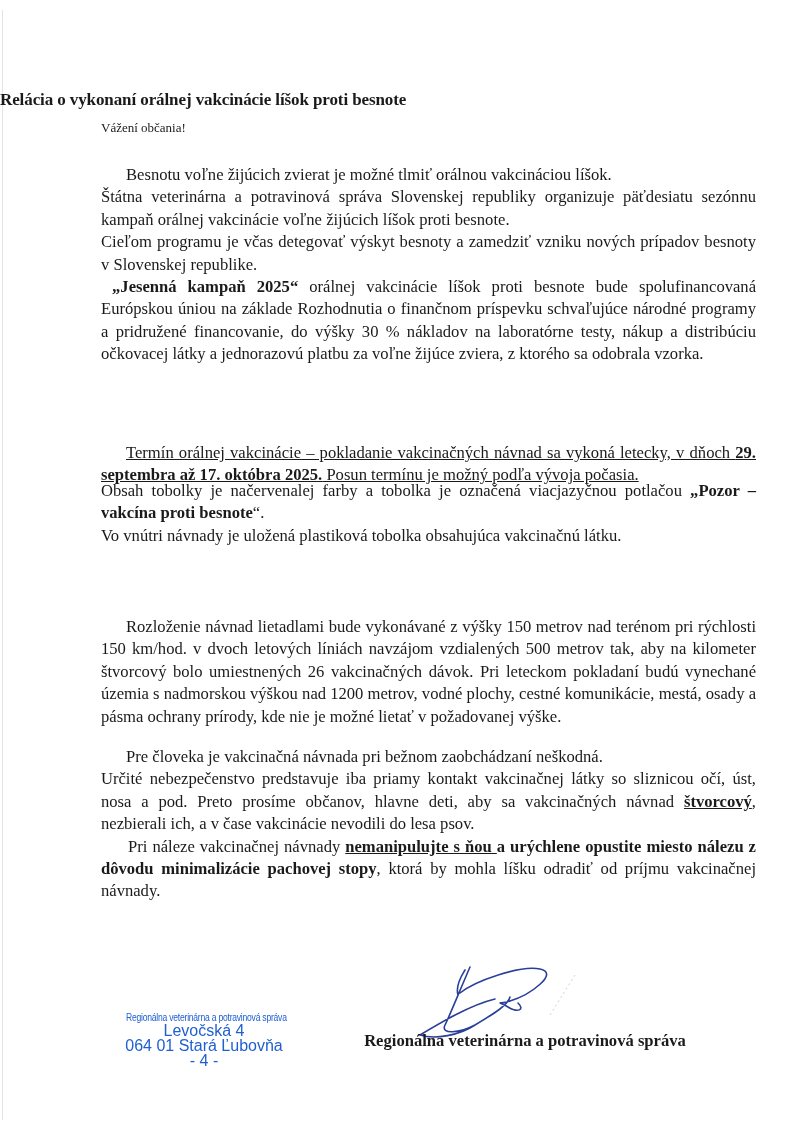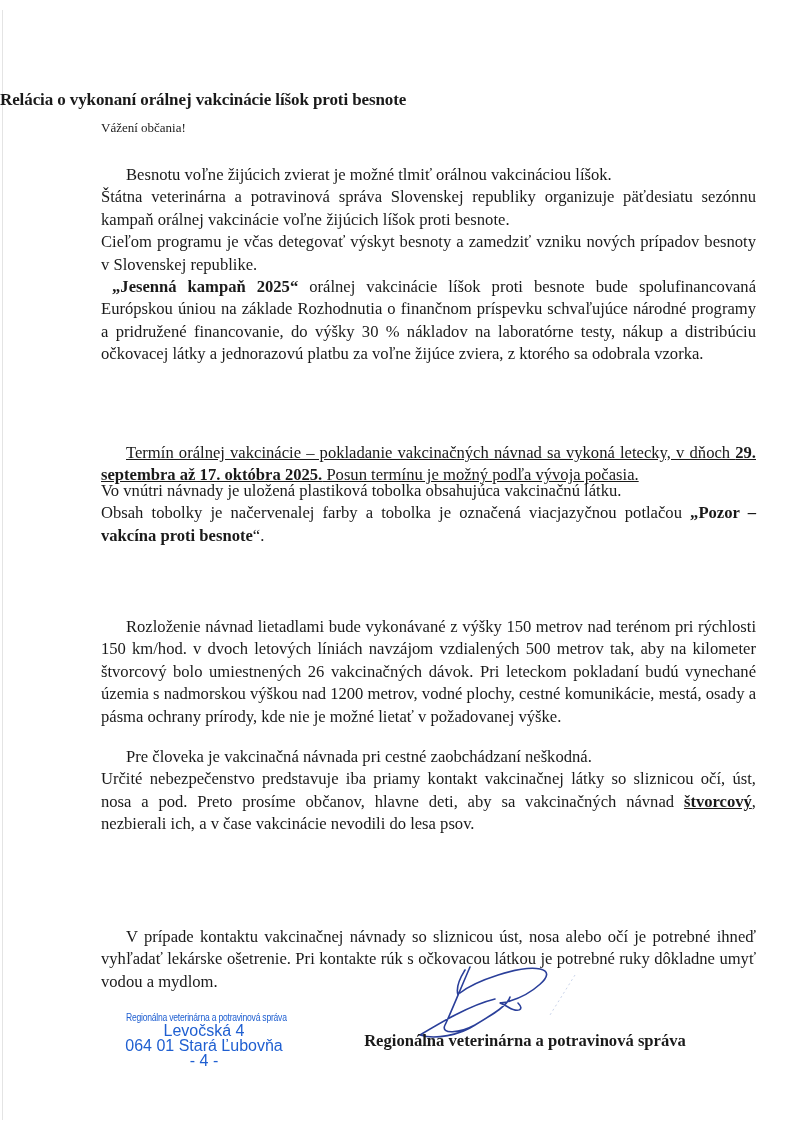--- a/index.html
+++ b/index.html
@@ -44,36 +44,34 @@
     <p class="p">Štátna veterinárna a potravinová správa Slovenskej republiky organizuje päťdesiatu sezónnu kampaň orálnej vakcinácie voľne žijúcich líšok proti besnote.</p>
     <p class="p">Cieľom programu je včas detegovať výskyt besnoty a zamedziť vzniku nových prípadov besnoty v Slovenskej republike.</p>
     <p class="p">&nbsp;<span class="b">„Jesenná kampaň 2025“</span><span> orálnej vakcinácie líšok proti besnote bude spolufinancovaná Európskou úniou na základe Rozhodnutia o finančnom príspevku schvaľujúce národné programy a pridružené financovanie, do výšky 30 % nákladov na laboratórne testy, nákup a distribúciu očkovacej látky a jednorazovú platbu za voľne žijúce zviera, z ktorého sa odobrala vzorka.</span></p>
   </div>
 
   <div class="body sec2">
     <p class="p ind u"><span>Termín orálnej vakcinácie – pokladanie vakcinačných návnad sa vykoná letecky, v dňoch </span><span class="b">29. septembra  až 17. októbra 2025.</span><span>  Posun termínu je možný podľa vývoja počasia.</span></p>
   </div>
 
   <div class="body sec3">
+    <p class="p"><span>Obsah tobolky je načervenalej farby a tobolka je označená viacjazyčnou potlačou </span><span class="b">„Pozor – vakcína proti besnote</span><span>“.</span></p>
     <p class="p">Vo vnútri návnady je uložená plastiková tobolka obsahujúca vakcinačnú látku.</p>
-    <p class="p"><span>Obsah tobolky je načervenalej farby a tobolka je označená viacjazyčnou potlačou </span><span class="b">„Pozor – vakcína proti besnote</span><span>“.</span></p>
   </div>
 
   <div class="body sec4">
     <p class="p ind">Rozloženie návnad lietadlami bude vykonávané z výšky 150 metrov nad terénom pri rýchlosti 150 km/hod. v dvoch letových líniách navzájom vzdialených 500 metrov tak, aby na kilometer štvorcový bolo umiestnených 26 vakcinačných dávok.  Pri leteckom pokladaní budú vynechané územia s nadmorskou výškou nad 1200 metrov, vodné plochy, cestné komunikácie, mestá, osady a pásma ochrany prírody, kde nie je možné lietať v požadovanej výške.</p>
   </div>
 
   <div class="body sec5">
-    <p class="p ind">Pre človeka je vakcinačná návnada pri cestné zaobchádzaní neškodná.</p>
+    <p class="p ind">Pre človeka je vakcinačná návnada pri bežnom zaobchádzaní neškodná.</p>
     <p class="p"><span>Určité nebezpečenstvo predstavuje iba priamy kontakt vakcinačnej látky so sliznicou očí, úst, nosa a pod. Preto prosíme občanov, hlavne deti, aby sa vakcinačných návnad </span><span class="b u">štvorcový</span><span>,  nezbierali ich,  a v čase vakcinácie nevodili do lesa psov.</span></p>
+    <p class="p ind2"><span>Pri náleze vakcinačnej návnady </span><span class="b u">nemanipulujte s ňou </span><span class="b">a  urýchlene opustite miesto nálezu z dôvodu minimalizácie pachovej stopy</span><span>, ktorá by mohla líšku odradiť od príjmu vakcinačnej návnady.</span></p>
   </div>
 
-  <div class="body sec6">
-    <p class="p ind">V prípade kontaktu vakcinačnej návnady so sliznicou úst, nosa alebo očí je potrebné ihneď vyhľadať lekárske ošetrenie. Pri kontakte rúk s očkovacou látkou je potrebné ruky dôkladne umyť vodou a mydlom.</p>
-  </div>
 
   <svg class="signature" viewBox="0 0 200 90">
     <path d="M58 40 C 55 30, 62 20, 65 15 M70 12 C 60 35, 50 60, 45 70 C 40 80, 60 78, 75 70 C 95 58, 108 50, 110 42 M 60 38 C 75 26, 120 10, 140 14 C 160 18, 130 40, 110 46 C 100 50, 95 45, 108 52 C 118 58, 125 55, 118 48 M 20 80 C 40 68, 70 50, 95 44 M 20 80 C 35 85, 60 80, 75 70" fill="none" stroke="#2a3f9a" stroke-width="1.6" stroke-linecap="round"></path>
     <path d="M175 20 L150 60" stroke="#c9d3ea" stroke-width="1" stroke-dasharray="2,3" fill="none"></path>
   </svg>
 
   <div class="stamp">
     <div class="s1">Regionálna veterinárna a potravinová správa</div>
     <div class="s2">Levočská 4</div>
     <div class="s2">064 01 Stará Ľubovňa</div>

